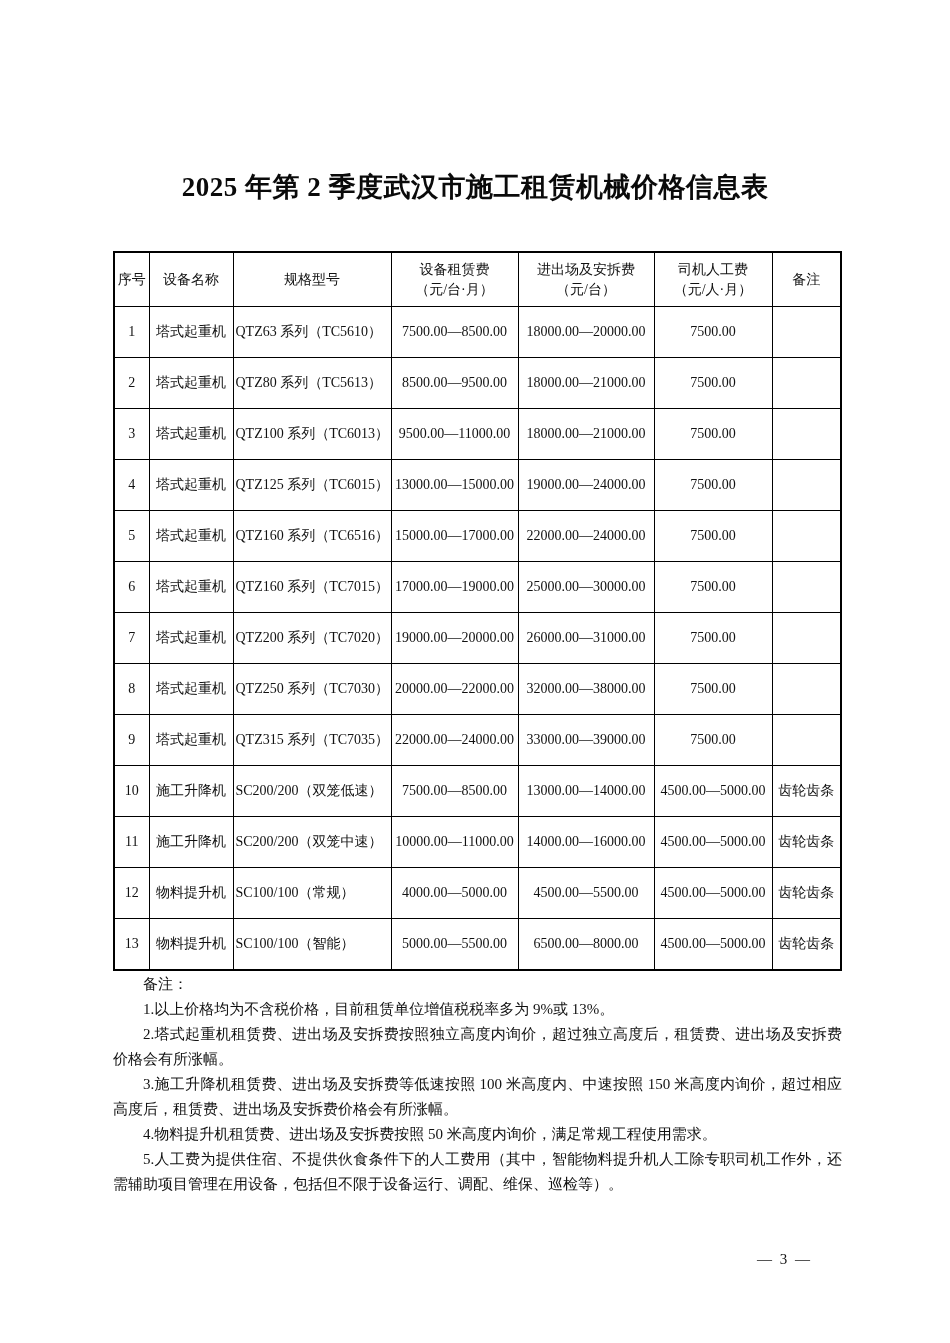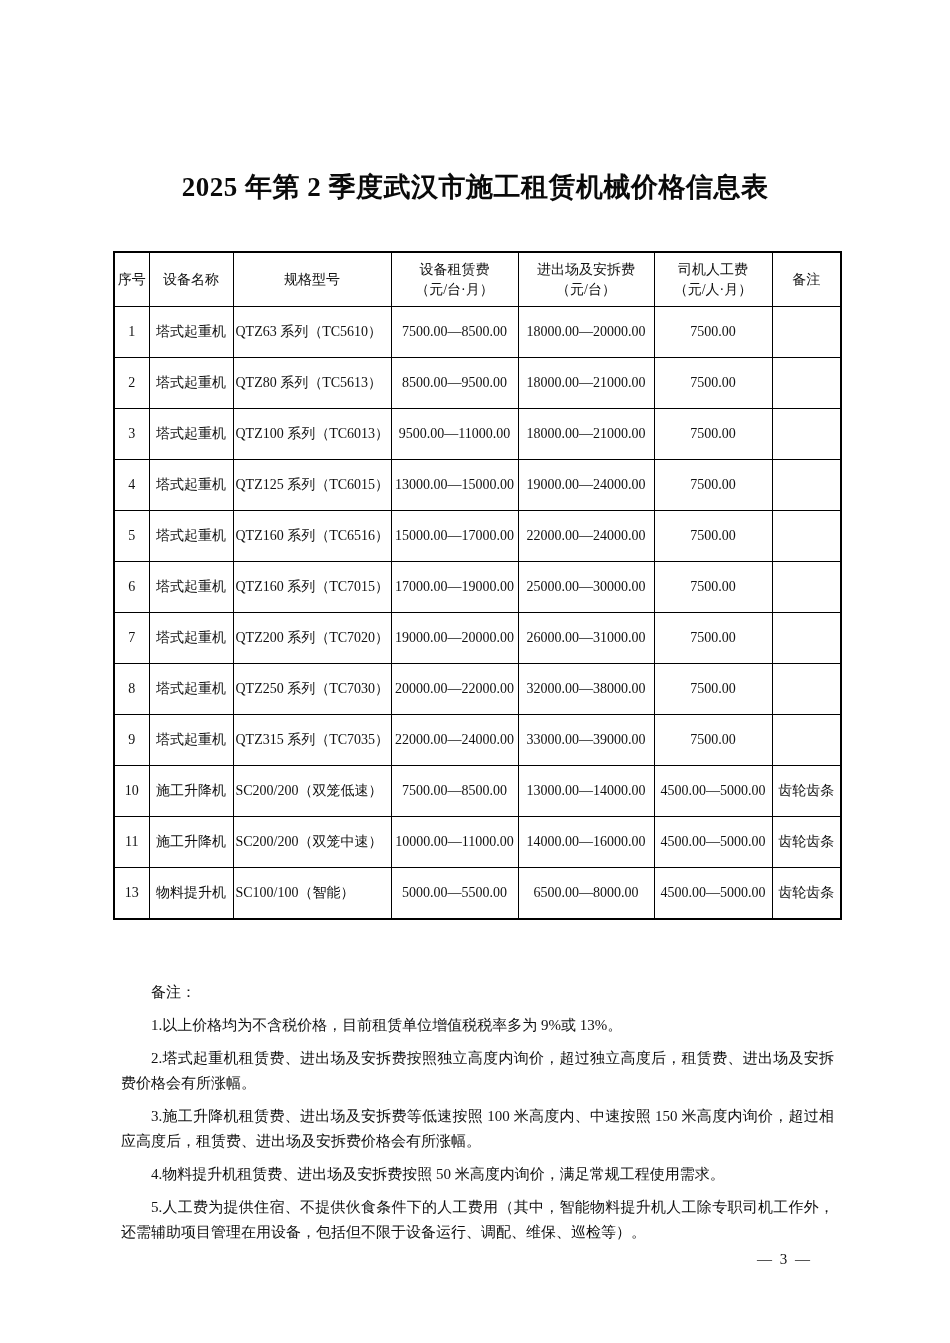--- a/index.html
+++ b/index.html
@@ -63,21 +63,21 @@
     position: absolute;
     top: 972px;
     left: 113px;
     width: 729px;
     font-size: 15px;
     line-height: 25px;
     text-align: justify;
     color: #111111;
   }
   .notes p {
-    margin: 8px;
+    margin: 0;
     text-indent: 2em;
   }
   .page-number {
     position: absolute;
     top: 1251px;
     right: 122px;
     font-size: 15px;
     letter-spacing: 2px;
     color: #111111;
   }
@@ -221,20 +221,29 @@
         <tr>
       <td>11</td>
       <td>施工升降机</td>
       <td class="model">SC200/200（双笼中速）</td>
       <td>10000.00—11000.00</td>
       <td>14000.00—16000.00</td>
       <td>4500.00—5000.00</td>
       <td>齿轮齿条</td>
     </tr>
         <tr>
+      <td>12</td>
+      <td>物料提升机</td>
+      <td class="model">SC100/100（常规）</td>
+      <td>4000.00—5000.00</td>
+      <td>4500.00—5500.00</td>
+      <td>4500.00—5000.00</td>
+      <td>齿轮齿条</td>
+    </tr>
+        <tr>
       <td>13</td>
       <td>物料提升机</td>
       <td class="model">SC100/100（智能）</td>
       <td>5000.00—5500.00</td>
       <td>6500.00—8000.00</td>
       <td>4500.00—5000.00</td>
       <td>齿轮齿条</td>
     </tr>
       </tbody>
   </table>

